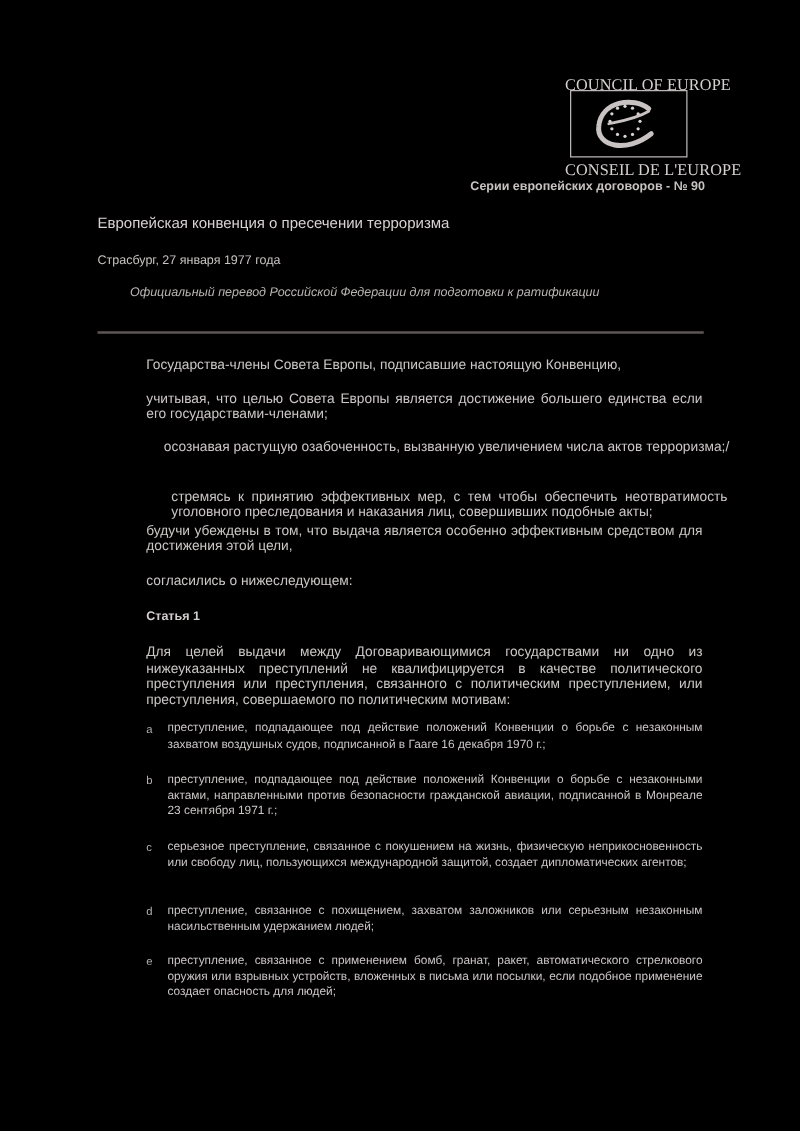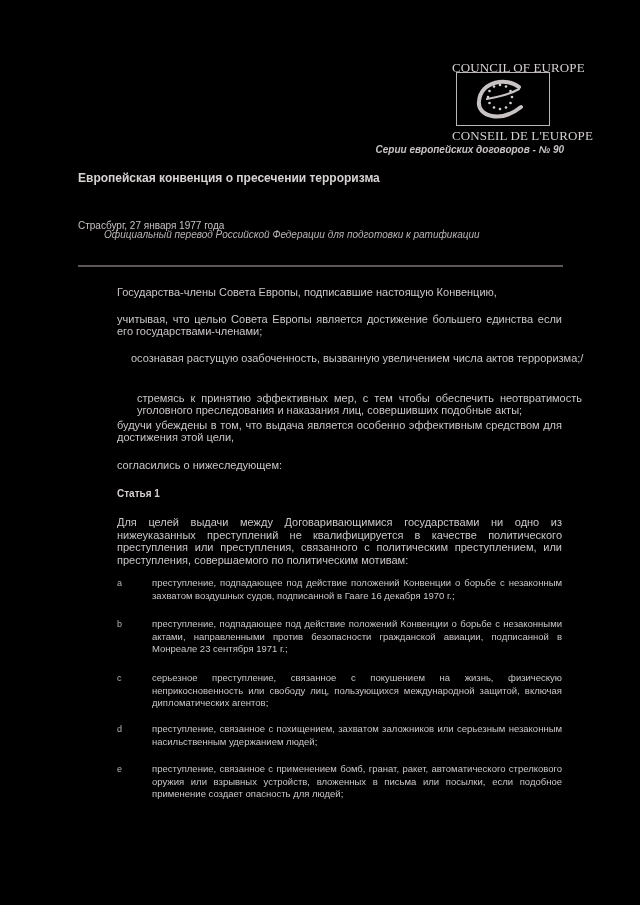--- a/index.html
+++ b/index.html
@@ -46,38 +46,37 @@
   }
   .logo-box svg {
     position: absolute;
     left: 0; top: 0;
   }
   .series {
     position: absolute;
     right: 76px;
     top: 144px;
     font-size: 10px;
-    font-style: italic;
     font-weight: bold;
     color: #c8c2c2;
     white-space: nowrap;
   }
   .title {
     position: absolute;
     left: 78px;
     top: 171px;
     font-size: 12px;
-    font-weight: bold;
+    font-weight: normal;
     color: #d8d2d2;
     white-space: nowrap;
   }
   .place-date {
     position: absolute;
     left: 78px;
-    top: 220px;
+    top: 203px;
     font-size: 10px;
     color: #c8c2c2;
     white-space: nowrap;
   }
   .translation-note {
     position: absolute;
     left: 78px;
     top: 229px;
     font-size: 10px;
     font-style: italic;
@@ -122,21 +121,21 @@
   .list-marker {
     position: absolute;
     left: 0;
     top: 0;
     width: 14px;
     font-size: 9px;
     color: #b8b2b2;
   }
   .list-text {
     display: block;
-    margin-left: 35px;
+    margin-left: 17px;
     text-align: justify;
   }
 </style>
 </head>
 <body>
 
 <div class="logo">
   <div class="logo-top">COUNCIL OF EUROPE</div>
   <div class="logo-box">
     <svg width="92" height="52" viewBox="0 0 92 52">
@@ -183,21 +182,21 @@
 <div class="list-item" style="top:577px;">
   <span class="list-marker">a</span>
   <span class="list-text">преступление, подпадающее под действие положений Конвенции о борьбе с незаконным захватом воздушных судов, подписанной в Гааге 16 декабря 1970 г.;</span>
 </div>
 <div class="list-item" style="top:618px;">
   <span class="list-marker">b</span>
   <span class="list-text">преступление, подпадающее под действие положений Конвенции о борьбе с незаконными актами, направленными против безопасности гражданской авиации, подписанной в Монреале 23 сентября 1971 г.;</span>
 </div>
 <div class="list-item" style="top:672px;">
   <span class="list-marker">c</span>
-  <span class="list-text">серьезное преступление, связанное с покушением на жизнь, физическую неприкосновенность или свободу лиц, пользующихся международной защитой, включая дипломатических агентов;</span>
+  <span class="list-text">серьезное преступление, связанное с покушением на жизнь, физическую неприкосновенность или свободу лиц, пользующихся международной защитой, создает дипломатических агентов;</span>
 </div>
 <div class="list-item" style="top:723px;">
   <span class="list-marker">d</span>
   <span class="list-text">преступление, связанное с похищением, захватом заложников или серьезным незаконным насильственным удержанием людей;</span>
 </div>
 <div class="list-item" style="top:763px;">
   <span class="list-marker">e</span>
   <span class="list-text">преступление, связанное с применением бомб, гранат, ракет, автоматического стрелкового оружия или взрывных устройств, вложенных в письма или посылки, если подобное применение создает опасность для людей;</span>
 </div>
 

